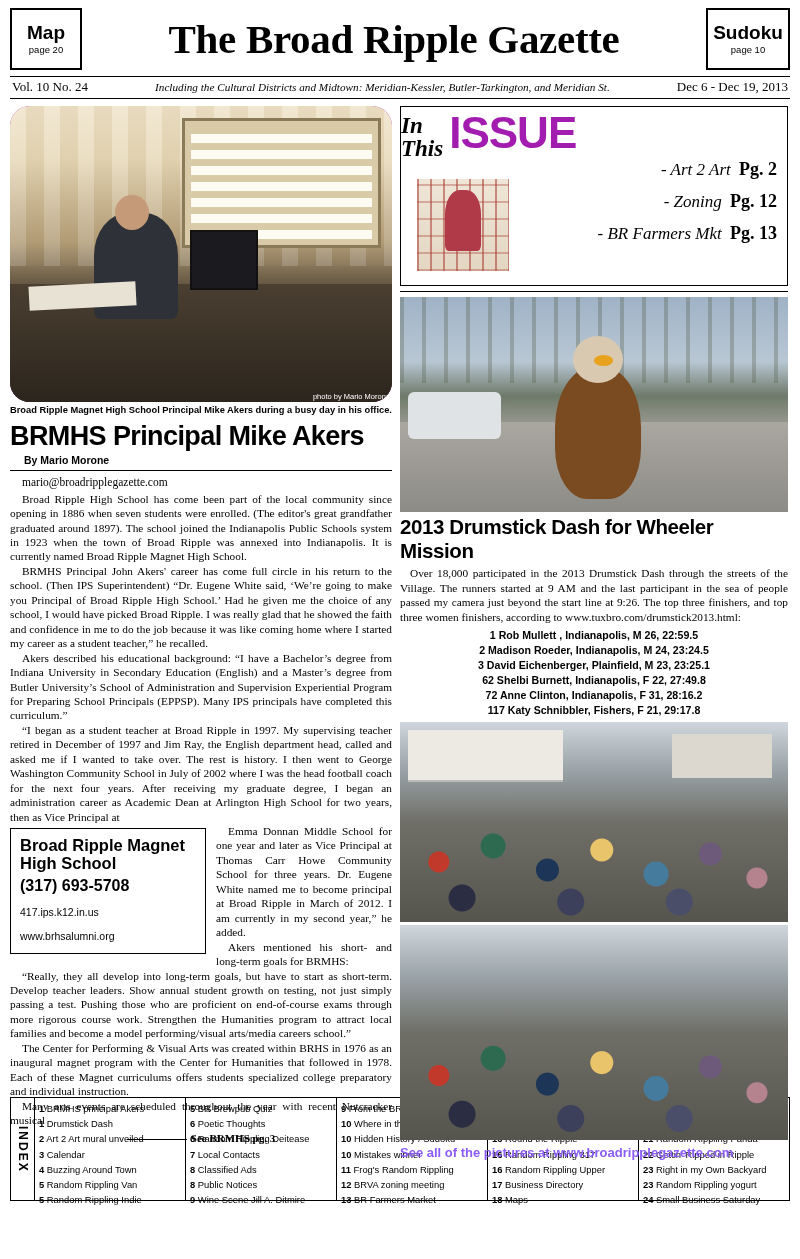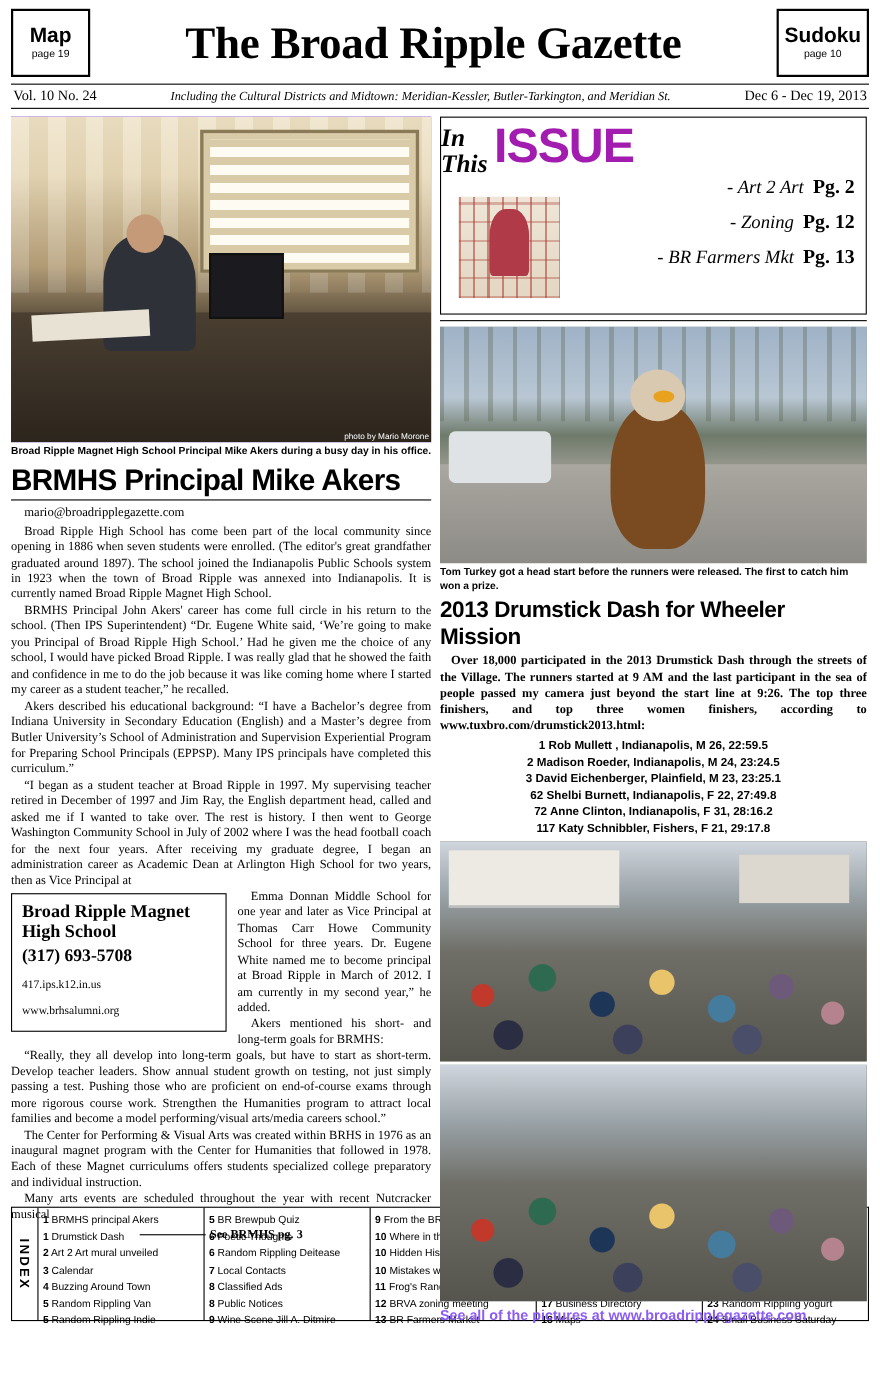--- a/index.html
+++ b/index.html
@@ -45,21 +45,22 @@
   .volume-line .dates { font-size: 13px; }
 
   
   .body-cols { display: flex; gap: 8px; margin-top: 7px; height: 985px; }
   .col-left { width: 382px; position: relative; }
   .col-right { width: 388px; position: relative; }
 
   
   .lead-photo {
     width: 100%; height: 296px; position: relative; overflow: hidden;
-    background: #6d28d9;
+    background: #a21caf;
+    border-radius: 20px;
   }
   .photo-credit {
     position: absolute; right: 2px; bottom: 1px; color: #fff;
     font-family: "Liberation Sans", sans-serif; font-size: 7.5px;
   }
   .caption {
     font-family: "Liberation Sans", sans-serif;
     font-weight: bold; font-size: 9.3px; line-height: 1.25;
     padding: 3px 0 2px 0;
   }
@@ -71,21 +72,21 @@
   }
   .byline { font-family: "Liberation Sans", sans-serif; font-weight: bold; font-size: 10.5px; margin: 4px 0 2px 14px; }
   .rule-thin { border-top: 1px solid #000; margin: 4px 0 5px 0; }
   .email { font-size: 11.5px; margin: 0 0 4px 12px; }
   p.story { font-size: 11.3px; line-height: 1.28; text-align: justify; margin: 0; text-indent: 12px; }
 
   
   .infobox {
     float: left; width: 196px; border: 1.5px solid #000;
     padding: 7px 9px 9px 9px; margin: 4px 10px 4px 0;
-    font-family: Liberation Serif, serif;
+    font-family: Liberation Sans, sans-serif;
   }
   .infobox .school { font-weight: bold; font-size: 16.5px; line-height: 1.1; }
   .infobox .addr { font-size: 11.5px; margin-top: 9px; }
   .infobox .phone { font-weight: bold; font-size: 16px; margin-top: 5px; }
   .infobox .web { font-size: 10.5px; margin-top: 10px; line-height: 1.35; }
 
   .continued { text-align: center; font-size: 11px; font-weight: bold; font-family: "Liberation Serif", serif; margin-top: 4px; }
   .continued .dash { display:inline-block; border-top:1px solid #000; width:60px; vertical-align: middle; margin-right:4px;}
 
   
@@ -107,21 +108,21 @@
     background: #c8b9a6; overflow: hidden;
   }
 
   .rule-wide { border-top: 1.5px solid #000; margin: 5px 0; }
 
   .turkey-photo { width: 100%; height: 215px; background: #8a93a0; position: relative; overflow: hidden; }
   .headline2 {
     font-family: "Liberation Sans", sans-serif; font-weight: bold;
     font-size: 20.5px; letter-spacing: -0.4px; margin: 3px 0 3px 0;
   }
-  p.story2 { font-size: 11.3px; line-height: 1.3; text-align: justify; margin: 0; text-indent: 10px; font-weight: bold; }
+  p.story2 { font-size: 11.3px; line-height: 1.3; text-align: justify; margin: 0; text-indent: 10px; }
   .results { font-family: "Liberation Sans", sans-serif; font-weight: bold; font-size: 10.6px; line-height: 1.42; text-align: center; margin: 3px 0 4px 0;}
   .race-photo1 { width: 100%; height: 200px; background: #7f7a6c; position: relative; overflow: hidden; }
   .race-photo2 { width: 100%; height: 215px; background: #6a6f75; position: relative; overflow: hidden; margin-top: 3px;}
   .see-all {
     color: #8b5cf6; font-family: "Liberation Sans", sans-serif;
     font-weight: bold; font-size: 13px; margin-top: 5px;
   }
 
   
   .index-wrap { display: flex; border: 1.5px solid #000; margin-top: 6px; height: 104px; }
@@ -197,21 +198,21 @@
     background:#b03a48; border-radius:40% 40% 10% 10%;}
 </style>
 </head>
 <body>
 
 <div class="page">
 
   <div class="masthead">
     <div class="corner-box">
       <div class="big">Map</div>
-      <div class="small">page 19</div>
+      <div class="small">page 20</div>
     </div>
     <div class="title-wrap">
       <div class="paper-title">The Broad Ripple Gazette</div>
     </div>
     <div class="corner-box sudoku-box">
       <div class="big">Sudoku</div>
       <div class="small">page 10</div>
     </div>
   </div>
 
@@ -232,20 +233,21 @@
         <div class="office-desk"></div>
         <div class="office-person"></div>
         <div class="office-head"></div>
         <div class="office-monitor"></div>
         <div class="office-papers"></div>
         <div class="photo-credit">photo by Mario Morone</div>
       </div>
       <div class="caption">Broad Ripple Magnet High School Principal Mike Akers during a busy day in his office.</div>
 
       <div class="headline">BRMHS Principal Mike Akers</div>
+      <div class="byline">By Mario Morone</div>
       <div class="rule-thin"></div>
       <div class="email">mario@broadripplegazette.com</div>
 
       <p class="story">Broad Ripple High School has come been part of the local community since opening in 1886 when seven students were enrolled. (The editor's great grandfather graduated around 1897). The school joined the Indianapolis Public Schools system in 1923 when the town of Broad Ripple was annexed into Indianapolis.  It is currently named Broad Ripple Magnet High School.</p>
       <p class="story">BRMHS Principal John Akers' career has come full circle in his return to the school.  (Then IPS Superintendent) “Dr. Eugene White said, ‘We’re going to make you Principal of Broad Ripple High School.’  Had he given me the choice of any school, I would have picked Broad Ripple.  I was really glad that he showed the faith and confidence in me to do the job because it was like coming home where I started my career as a student teacher,” he recalled.</p>
       <p class="story">Akers described his educational background: “I have a Bachelor’s degree from Indiana University in Secondary Education (English) and a Master’s degree from Butler University’s School of Administration and Supervision Experiential Program for Preparing School Principals (EPPSP).  Many IPS principals have completed this curriculum.”</p>
       <p class="story">“I began as a student teacher at Broad Ripple in 1997.  My supervising teacher retired in December of 1997 and Jim Ray, the English department head, called and asked me if I wanted to take over. The rest is history. I then went to George Washington Community School in July of 2002 where I was the head football coach for the next four years. After receiving my graduate degree, I began an administration career as Academic Dean at Arlington High School for two years, then as Vice Principal at</p>
 
       <div class="infobox">
         <div class="school">Broad Ripple Magnet High School</div>
@@ -301,21 +303,20 @@
 
       <div class="turkey-photo">
         <div class="turkey-bg"></div>
         <div class="turkey-trees"></div>
         <div class="turkey-road"></div>
         <div class="turkey-car"></div>
         <div class="turkey-body"></div>
         <div class="turkey-head"></div>
         <div class="turkey-beak"></div>
       </div>
-      <div class="caption">Tom Turkey got a head start before the runners were released. The first to catch him won a prize.</div>
 
       <div class="headline2">2013 Drumstick Dash for Wheeler Mission</div>
       <p class="story2">Over 18,000 participated in the 2013 Drumstick Dash through the streets of the Village. The runners started at 9 AM and the last participant in the sea of people passed my camera just beyond the start line at 9:26.  The top three finishers, and top three women finishers, according to www.tuxbro.com/drumstick2013.html:</p>
 
       <div class="results">
         <div>1 Rob Mullett , Indianapolis, M 26, 22:59.5</div>
         <div>2 Madison Roeder, Indianapolis, M 24, 23:24.5</div>
         <div>3 David Eichenberger, Plainfield, M 23, 23:25.1</div>
         <div>62 Shelbi Burnett, Indianapolis, F 22, 27:49.8</div>
         <div>72 Anne Clinton, Indianapolis, F 31, 28:16.2</div>

